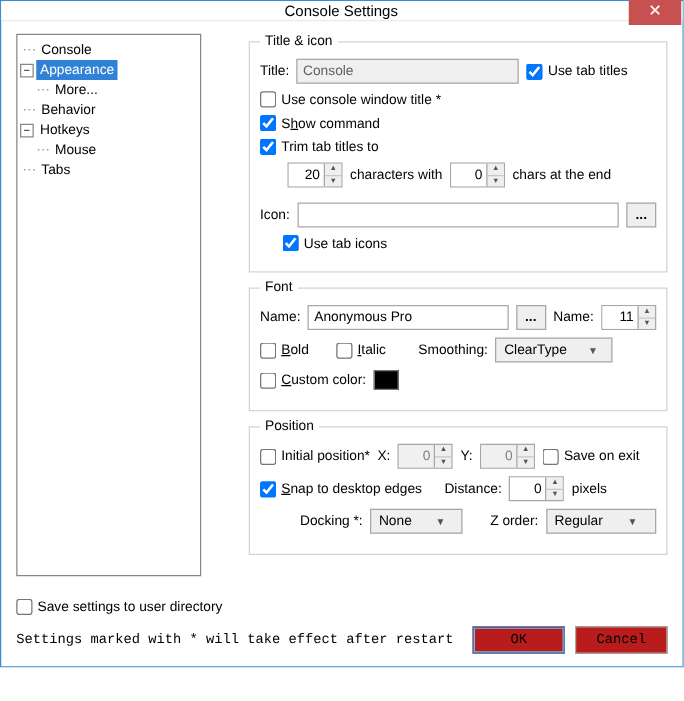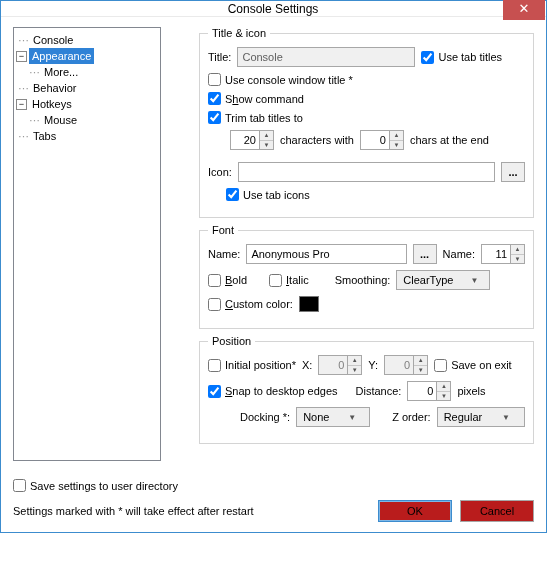--- a/index.html
+++ b/index.html
@@ -36,21 +36,21 @@
     .btn-browse { width: 24px; height: 20px; border: 1px solid #a7a7a7; background: #efefef; display: inline-flex; align-items: center; justify-content: center; font-weight: bold; cursor: default; }
     .select { display: inline-flex; align-items: center; border: 1px solid #a7a7a7; height: 20px; background: #efefef; cursor: default; }
     .select span { padding: 0 6px; white-space: nowrap; }
     .select .dd { width: 16px; text-align: center; font-size: 8px; color: #555; }
     .select.w94 { width: 94px; } .select.w94 span { flex: 1; }
     .select.w88 { width: 88px; } .select.w88 span { flex: 1; }
     .select.w74 { width: 74px; } .select.w74 span { flex: 1; }
     .swatch { width: 20px; height: 16px; background: #000; border: 1px solid #777; }
     .footer { padding: 6px 12px 10px 12px; }
     .footer-row1 { margin-bottom: 6px; }
-    .footer-row2 { display: flex; align-items: center; }
+    .footer-row2 { display: flex; align-items: center; font-family: Liberation Mono, monospace; }
     .footer-text { flex: 1; }
     .dlg-btn { width: 74px; height: 22px; border: 1px solid #a7a7a7; background: #b91c1c; cursor: default; margin-left: 8px; display: inline-flex; align-items: center; justify-content: center; }
     .dlg-btn.primary { border: 1px solid #3c8cce; box-shadow: inset 0 0 0 1px #7eb7e6; }
     .sp { display: inline-block; }
     .u { text-decoration: underline; }
     .icon-input { flex: 1; }
   </style>
 </head>
 <body>
 

